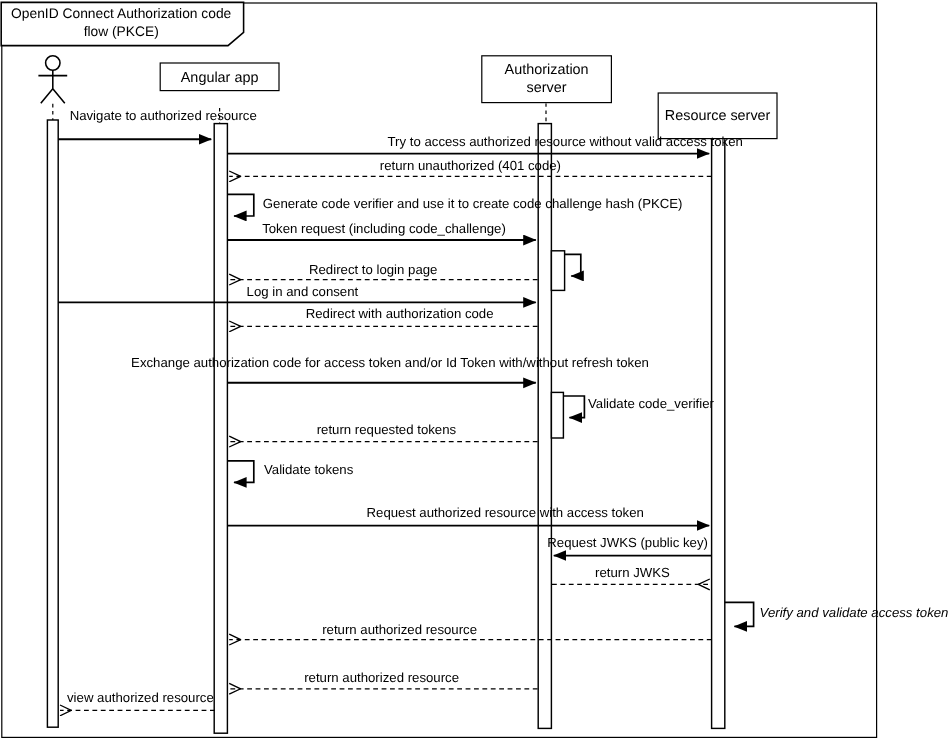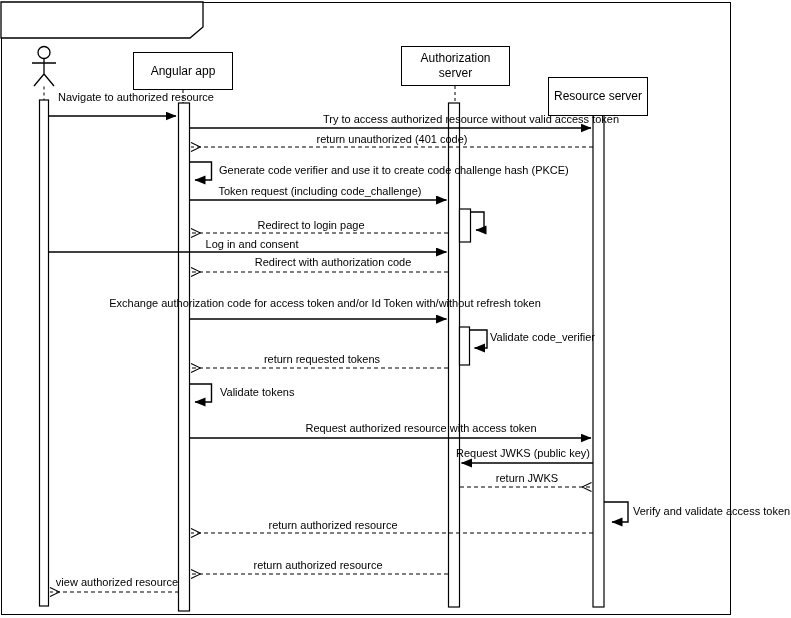--- a/index.html
+++ b/index.html
@@ -81,38 +81,39 @@
 
     <g stroke="#000" stroke-width="1.4" fill="none">
       <path d="M189.5,162 H211.5 V180 H195" marker-end="url(#mf)"></path>
       <path d="M470.5,212 H484 V230 H476" marker-end="url(#mf)"></path>
       <path d="M469.5,330 H487 V348 H474.5" marker-end="url(#mf)"></path>
       <path d="M189.5,384 H211.5 V402 H195" marker-end="url(#mf)"></path>
       <path d="M604,502 H628 V522 H612" marker-end="url(#mf)"></path>
     </g>
   </svg>
 
+  <div class="title">OpenID Connect Authorization code flow (PKCE)</div>
 
-  <div class="pbox" style="left:133px;top:52px;width:100px;height:38px;">Angular app</div>
+  <div class="pbox" style="left:133px;top:52px;width:100px;height:24px;">Angular app</div>
   <div class="pbox" style="left:401px;top:46px;width:109px;height:40px;">Authorization server</div>
   <div class="pbox" style="left:548px;top:48px;width:100px;height:39px;margin-top:29px;">Resource server</div>
 
   <div class="ml c" style="left:136px;top:97px;">Navigate to authorized resource</div>
   <div class="ml c" style="left:471px;top:119px;">Try to access authorized resource without valid access token</div>
   <div class="ml c" style="left:392px;top:139px;">return unauthorized (401 code)</div>
   <div class="ml l" style="left:219px;top:170px;">Generate code verifier and use it to create code challenge hash (PKCE)</div>
   <div class="ml c" style="left:320px;top:191px;">Token request (including code_challenge)</div>
   <div class="ml c" style="left:311px;top:225px;">Redirect to login page</div>
   <div class="ml c" style="left:252px;top:244px;">Log in and consent</div>
   <div class="ml c" style="left:333px;top:262px;text-align:right;">Redirect with authorization code</div>
   <div class="ml c" style="left:325px;top:303px;">Exchange authorization code for access token and/or Id Token with/without refresh token</div>
   <div class="ml l" style="left:490px;top:337px;">Validate code_verifier</div>
   <div class="ml c" style="left:322px;top:359px;">return requested tokens</div>
   <div class="ml l" style="left:220px;top:392px;">Validate tokens</div>
   <div class="ml c" style="left:421px;top:428px;">Request authorized resource with access token</div>
   <div class="ml c" style="left:523px;top:453px;text-align:center;">Request JWKS (public key)</div>
   <div class="ml c" style="left:527px;top:478px;">return JWKS</div>
-  <div class="ml l" style="left:633px;top:511px;">Verify and validate access token</div>
+  <div class="ml l" style="left:633px;top:511px;font-style:italic;">Verify and validate access token</div>
   <div class="ml c" style="left:333px;top:525px;">return authorized resource</div>
   <div class="ml c" style="left:318px;top:565px;">return authorized resource</div>
   <div class="ml c" style="left:117px;top:582px;">view authorized resource</div>
 
 </div>
 
 </body></html>

